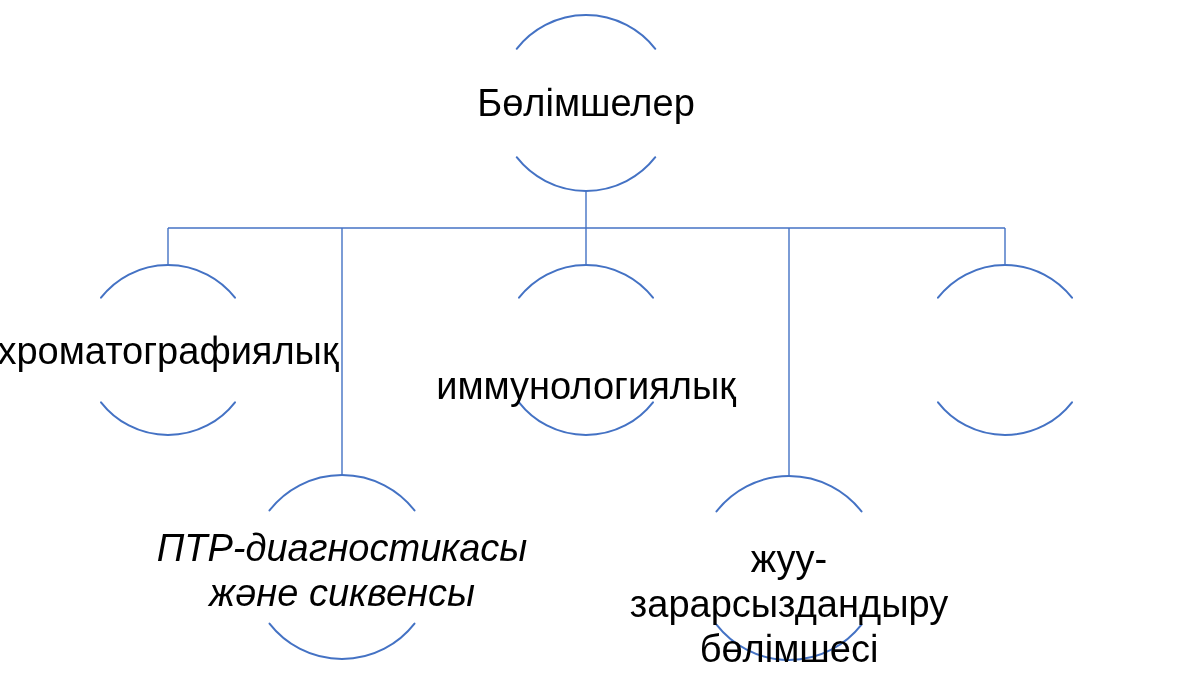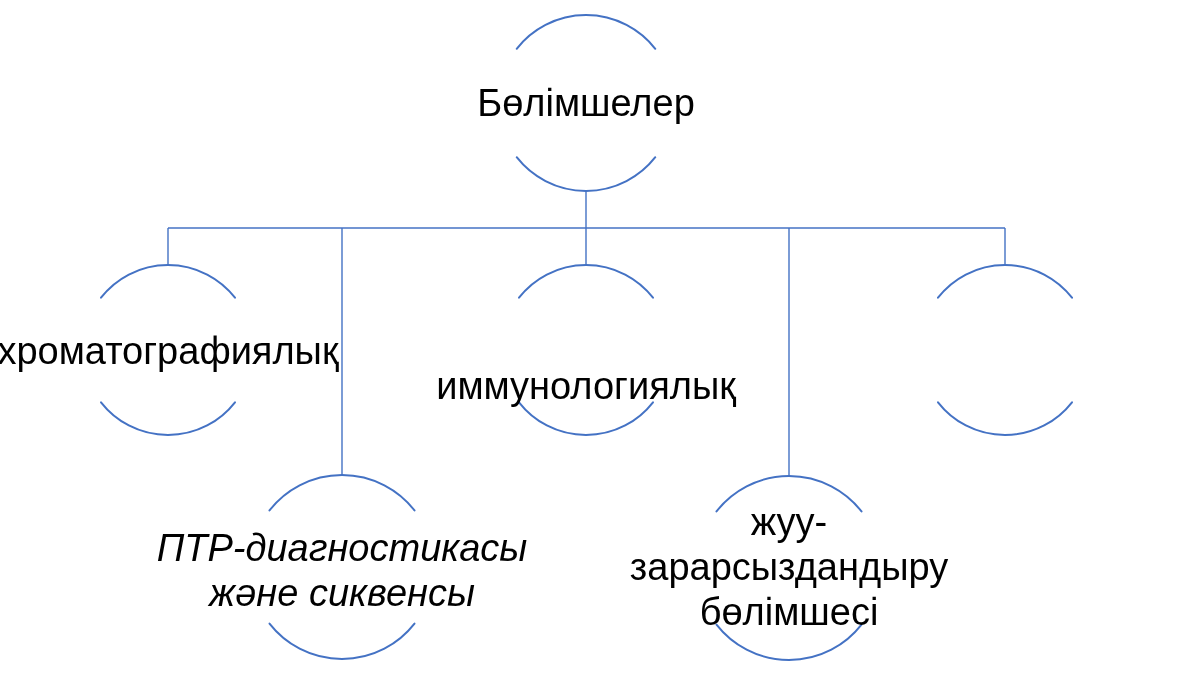--- a/index.html
+++ b/index.html
@@ -72,15 +72,15 @@
       <path d="M 269.5 623.6 A 92 92 0 0 0 414.5 623.6" class="arc"></path>
       <path d="M 716.5 511.4 A 92 92 0 0 1 861.5 511.4" class="arc"></path>
       <path d="M 716.5 624.6 A 92 92 0 0 0 861.5 624.6" class="arc"></path>
     </svg>
 
   <div class="node-label" style="left: 586px; top: 103px;">Бөлімшелер</div>
   <div class="node-label" style="left: 168px; top: 351px;">хроматографиялық</div>
   <div class="node-label" style="left: 586px; top: 351px; margin-top: 35px;">иммунологиялық</div>
   <div class="node-label" style="left: 342px; top: 571px; font-style: italic;">ПТР-диагностикасы
 және сиквенсы</div>
-  <div class="node-label" style="left: 789px; top: 567px;">жуу-зарарсыздандыру
+  <div class="node-label" style="left: 789px; top: 604px;">жуу-зарарсыздандыру
 бөлімшесі</div>
 </div>
 
 </body></html>

